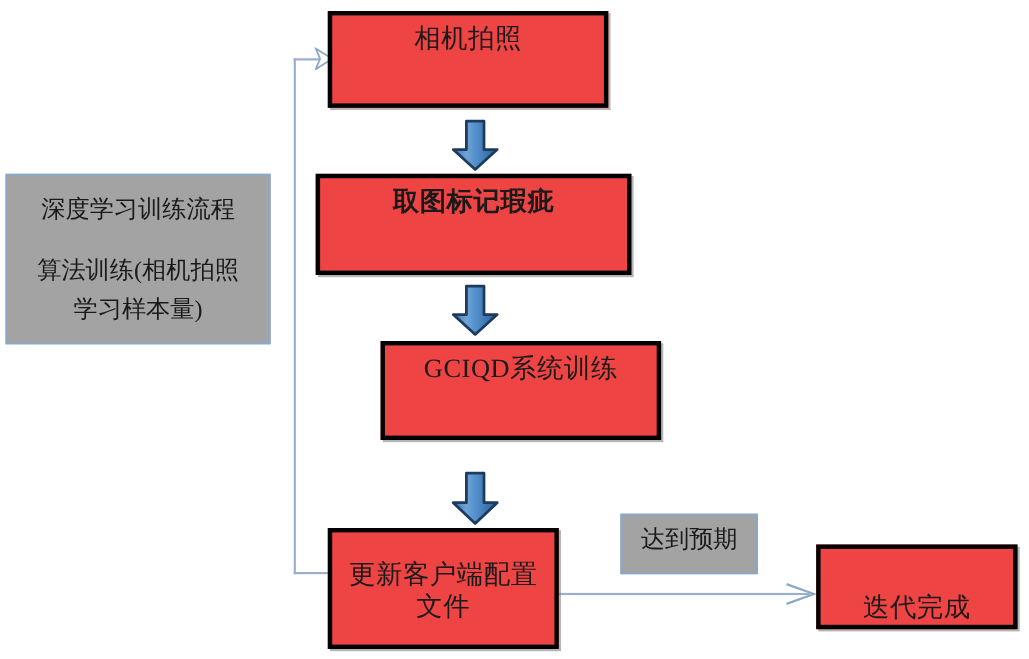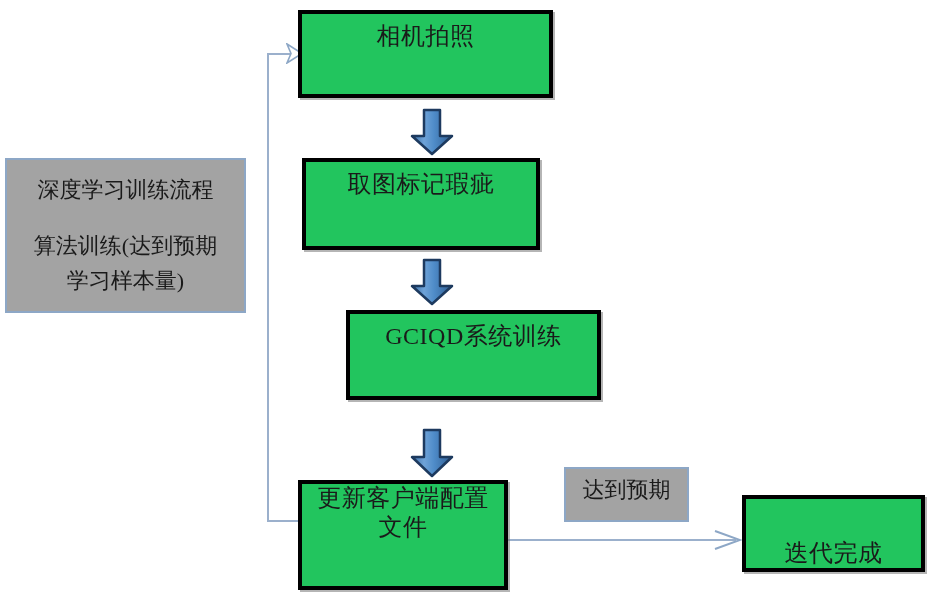--- a/index.html
+++ b/index.html
@@ -15,21 +15,21 @@
     width: 935px;
     height: 599px;
     background: #ffffff;
     overflow: hidden;
   }
 
   
   .proc-box {
     position: absolute;
     box-sizing: border-box;
-    background: #22c55e;
+    background: #ef4444;
     border: 4px solid #000000;
     box-shadow: 2px 2px 0 0 rgba(120,120,120,0.55);
     display: flex;
     justify-content: center;
   }
   .proc-label {
     display: block;
     text-align: center;
     color: #1a1a1a;
     font-size: 24px;
@@ -91,42 +91,42 @@
   </svg>
 
   <div class="connector conn-h" style="left:508px; top:539px; width:228px;"></div>
   <svg class="arrow-head" style="left:714px; top:529px;" width="28" height="22" viewBox="0 0 28 22">
     <path d="M1 2 L26 11 L1 20" fill="none" stroke="#8da7c6" stroke-width="2"></path>
   </svg>
 
   <div class="note-box" style="left:5px; top:158px; width:241px; height:155px; align-items:center;">
     <div style="display:flex; flex-direction:column; gap:22px; width:100%;">
       <span class="note-label">深度学习训练流程</span>
-      <span class="note-label">算法训练(达到预期
+      <span class="note-label">算法训练(相机拍照
 学习样本量)</span>
     </div>
   </div>
 
   <div class="proc-box" style="left:298px; top:10px; width:255px; height:88px;">
     <span class="proc-label">相机拍照</span>
   </div>
 
   <svg class="block-arrow" style="left:408px; top:108px;" width="48" height="48" viewBox="0 0 48 48">
     <defs>
       <linearGradient id="ba1" x1="0" y1="0" x2="1" y2="0">
         <stop offset="0%" stop-color="#3a6ea5"></stop>
         <stop offset="30%" stop-color="#6fa3d8"></stop>
         <stop offset="55%" stop-color="#4f8cc9"></stop>
         <stop offset="100%" stop-color="#2f5d91"></stop>
       </linearGradient>
     </defs>
     <path d="M16 2 L32 2 L32 28 L44 28 L24 46 L4 28 L16 28 Z" fill="url(#ba1)" stroke="#1d3a5f" stroke-width="2.5" stroke-linejoin="round"></path>
   </svg>
 
-  <div class="proc-box" style="left:302px; top:158px; width:238px; height:92px;">
+  <div class="proc-box" style="left:287px; top:158px; width:287px; height:92px;font-weight:bold;">
     <span class="proc-label">取图标记瑕疵</span>
   </div>
 
   <svg class="block-arrow" style="left:408px; top:258px;" width="48" height="48" viewBox="0 0 48 48">
     <defs>
       <linearGradient id="ba2" x1="0" y1="0" x2="1" y2="0">
         <stop offset="0%" stop-color="#3a6ea5"></stop>
         <stop offset="30%" stop-color="#6fa3d8"></stop>
         <stop offset="55%" stop-color="#4f8cc9"></stop>
         <stop offset="100%" stop-color="#2f5d91"></stop>
@@ -145,21 +145,21 @@
         <stop offset="0%" stop-color="#3a6ea5"></stop>
         <stop offset="30%" stop-color="#6fa3d8"></stop>
         <stop offset="55%" stop-color="#4f8cc9"></stop>
         <stop offset="100%" stop-color="#2f5d91"></stop>
       </linearGradient>
     </defs>
     <path d="M16 2 L32 2 L32 29 L44 29 L24 48 L4 29 L16 29 Z" fill="url(#ba3)" stroke="#1d3a5f" stroke-width="2.5" stroke-linejoin="round"></path>
   </svg>
 
   <div class="proc-box" style="left:298px; top:480px; width:210px; height:110px;">
-    <span class="proc-label" style="padding-top:0;text-align:center;">更新客户端配置
+    <span class="proc-label" style="padding-top:25px;text-align:center;">更新客户端配置
 文件</span>
   </div>
 
   <div class="note-box seg-label" style="left:564px; top:467px; width:125px; height:55px; align-items:flex-start;">
     <span class="note-label" style="padding-top:4px;">达到预期</span>
   </div>
 
   <div class="proc-box" style="left:742px; top:495px; width:183px; height:77px;align-items:flex-end;">
     <span class="proc-label">迭代完成</span>
   </div>

